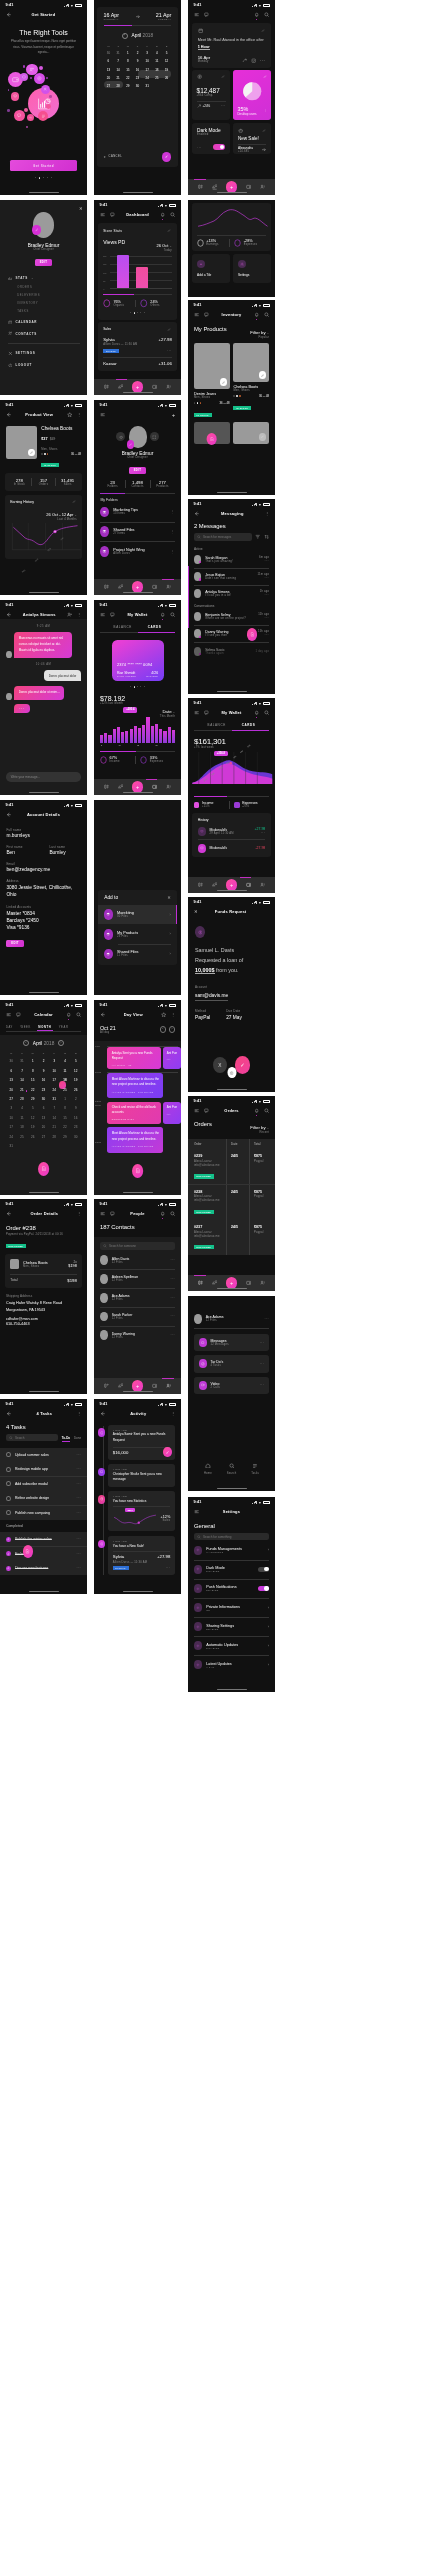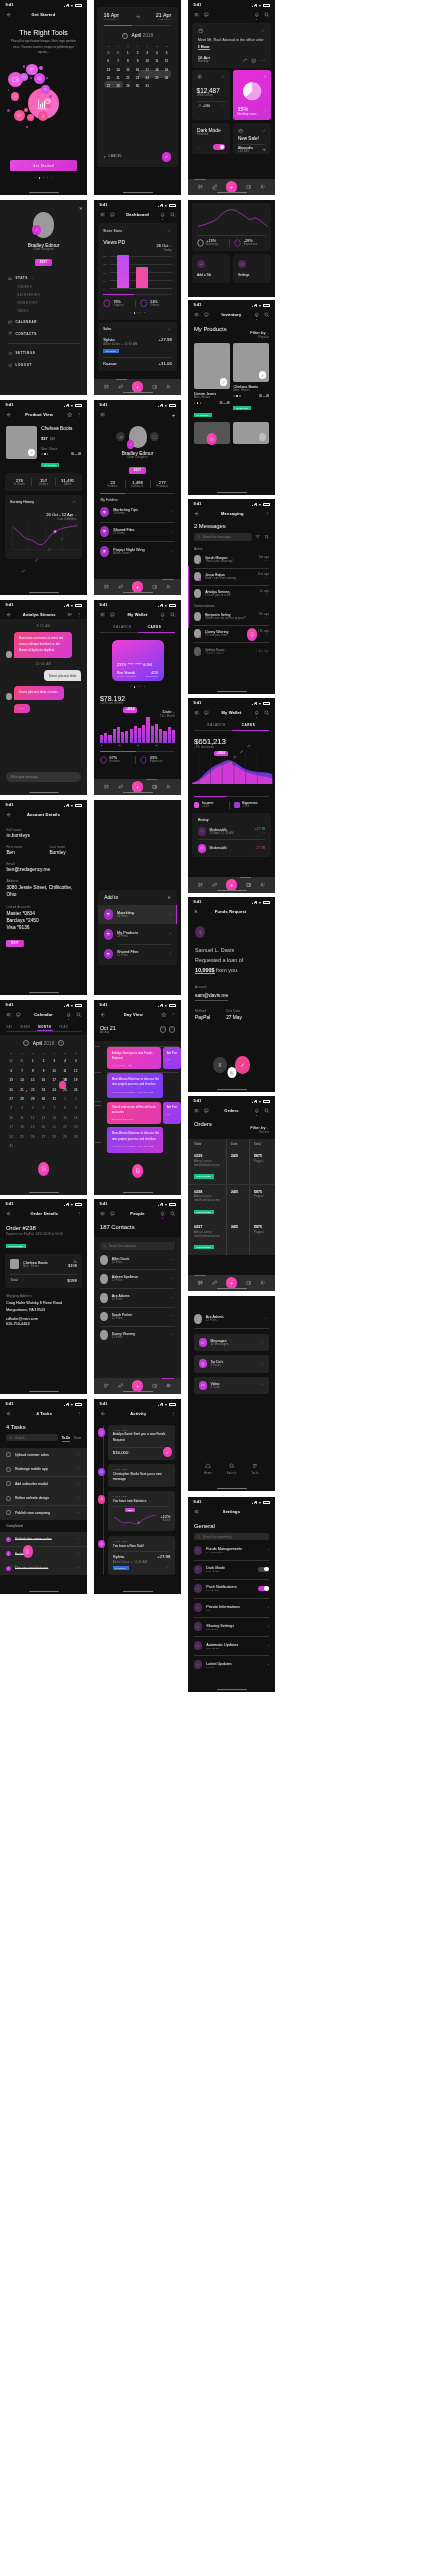--- a/index.html
+++ b/index.html
@@ -1453,21 +1453,21 @@
         </span>
     </div>
     <div style="display:flex;justify-content:center;gap:16px;padding-top:3.8px;font-size:3px;letter-spacing:0.6px;">
       <span style="color:#9a9a9a">BALANCE</span>
       <span style="color:#fff;font-weight:bold">CARDS</span>
     </div>
     <div style="margin:3.2px 6.4px 0;height:0.5px;background:#333;position:relative;">
         <i style="position:absolute;right:0;height:0.8px;width:50%;background:#b72fd6"></i>
       </div>
     <div style="padding:5.9px 5.9px 0">
-      <div style="font-size:8px;font-weight:300;letter-spacing:-0.2px;">$651,213</div>
+      <div style="font-size:8px;font-weight:300;letter-spacing:-0.2px;">$161,301</div>
       <div class="tiny">+7% last week</div>
     </div>
     <div style="position:relative;height:33px;margin-top:3.2px;">
       <div style="position:absolute;left:26px;top:-1.1px;background:#d640e0;color:#fff;font-size:2.7px;padding:1.1px 2.7px;border-radius:1.6px;font-weight:bold;z-index:2">+356.8</div>
       <svg width="87" height="33" viewBox="0 0 163 62" style="display:block">
         <path d="M8 58 C18 56 24 48 32 40 C40 32 48 26 58 22 C66 19 72 14 80 16 C90 19 96 26 104 30 C114 35 124 38 140 38 C148 38 154 40 158 42 L158 60 L8 60 Z" fill="#7a3df5" opacity=".85"></path>
         <path d="M8 58 C18 56 26 50 34 44 C42 38 50 30 60 26 C68 23 74 20 80 22 C90 25 96 32 106 36 C116 40 126 44 142 46 C150 47 155 49 158 50 L158 60 L8 60 Z" fill="#d63ad6" opacity=".95"></path>
         <circle cx="80" cy="21" r="2.5" fill="#e2449c"></circle>
         <line x1="20" y1="0" x2="20" y2="60" stroke="#2e2e2e" stroke-width=".7"></line>
           <line x1="42" y1="0" x2="42" y2="60" stroke="#2e2e2e" stroke-width=".7"></line>

